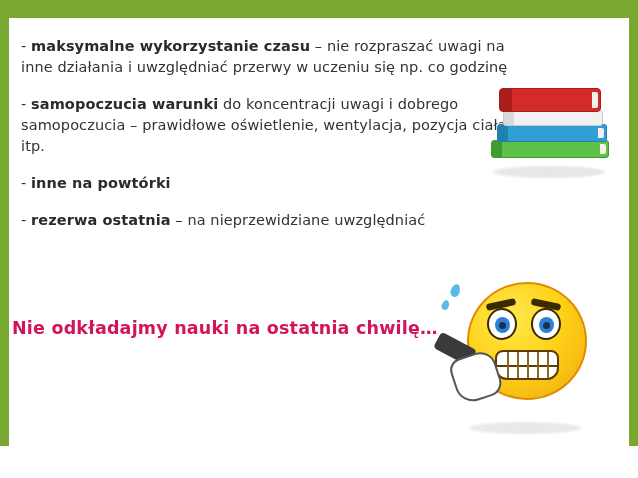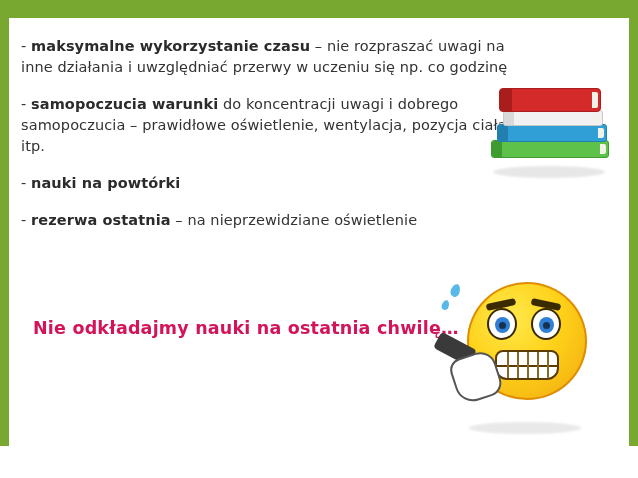--- a/index.html
+++ b/index.html
@@ -38,21 +38,21 @@
     color: #333333;
     margin: 0 0 16px 0;
     letter-spacing: 0.1px;
   }
   .para .bold {
     font-weight: bold;
     color: #2b2b2b;
   }
   .headline {
     position: absolute;
-    left: 24px;
+    left: 3px;
     top: 300px;
     font-size: 17.5px;
     font-weight: bold;
     color: #d4145a;
     letter-spacing: 0.2px;
   }
 
   
   .books {
     position: absolute;
@@ -229,25 +229,25 @@
 
       <p class="para">
         <span>- </span><span class="bold">maksymalne wykorzystanie czasu</span><span> – nie rozpraszać uwagi na inne działania i uwzględniać przerwy w uczeniu się np. co godzinę</span>
       </p>
 
       <p class="para">
         <span>- </span><span class="bold">samopoczucia warunki</span><span> do koncentracji uwagi i dobrego samopoczucia – prawidłowe oświetlenie, wentylacja, pozycja ciała itp.</span>
       </p>
 
       <p class="para">
-        <span>- </span><span class="bold">nauki na powtórki</span><span></span>
-      </p>
-
-      <p class="para">
-        <span>- </span><span class="bold">rezerwa ostatnia</span><span> – na nieprzewidziane oświetlenie</span>
+        <span>- </span><span class="bold">inne na powtórki</span><span></span>
+      </p>
+
+      <p class="para">
+        <span>- </span><span class="bold">rezerwa ostatnia</span><span> – na nieprzewidziane uwzględniać</span>
       </p>
 
     </div>
 
     <div class="headline">Nie odkładajmy nauki na ostatnia chwilę…</div>
 
     <div class="books">
       <div class="shadow-ellipse"></div>
       <div class="book" style="left:6px; top:72px; width:116px; height:16px; background:#5ec24a; border:1px solid #3f9b30;">
         <div class="book-spine" style="background:#3f9b30;"></div>

